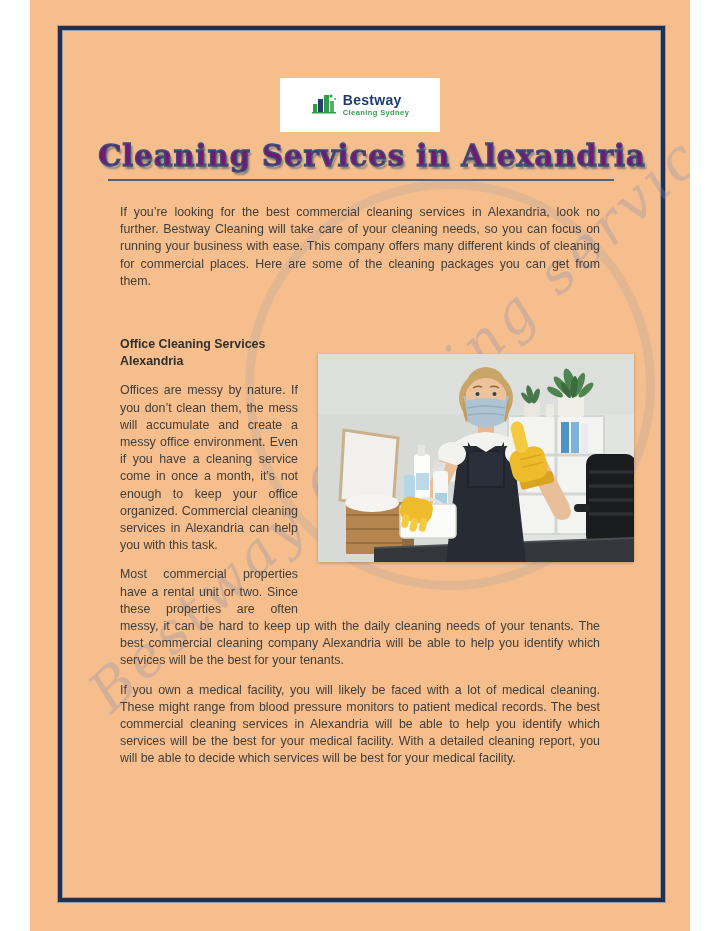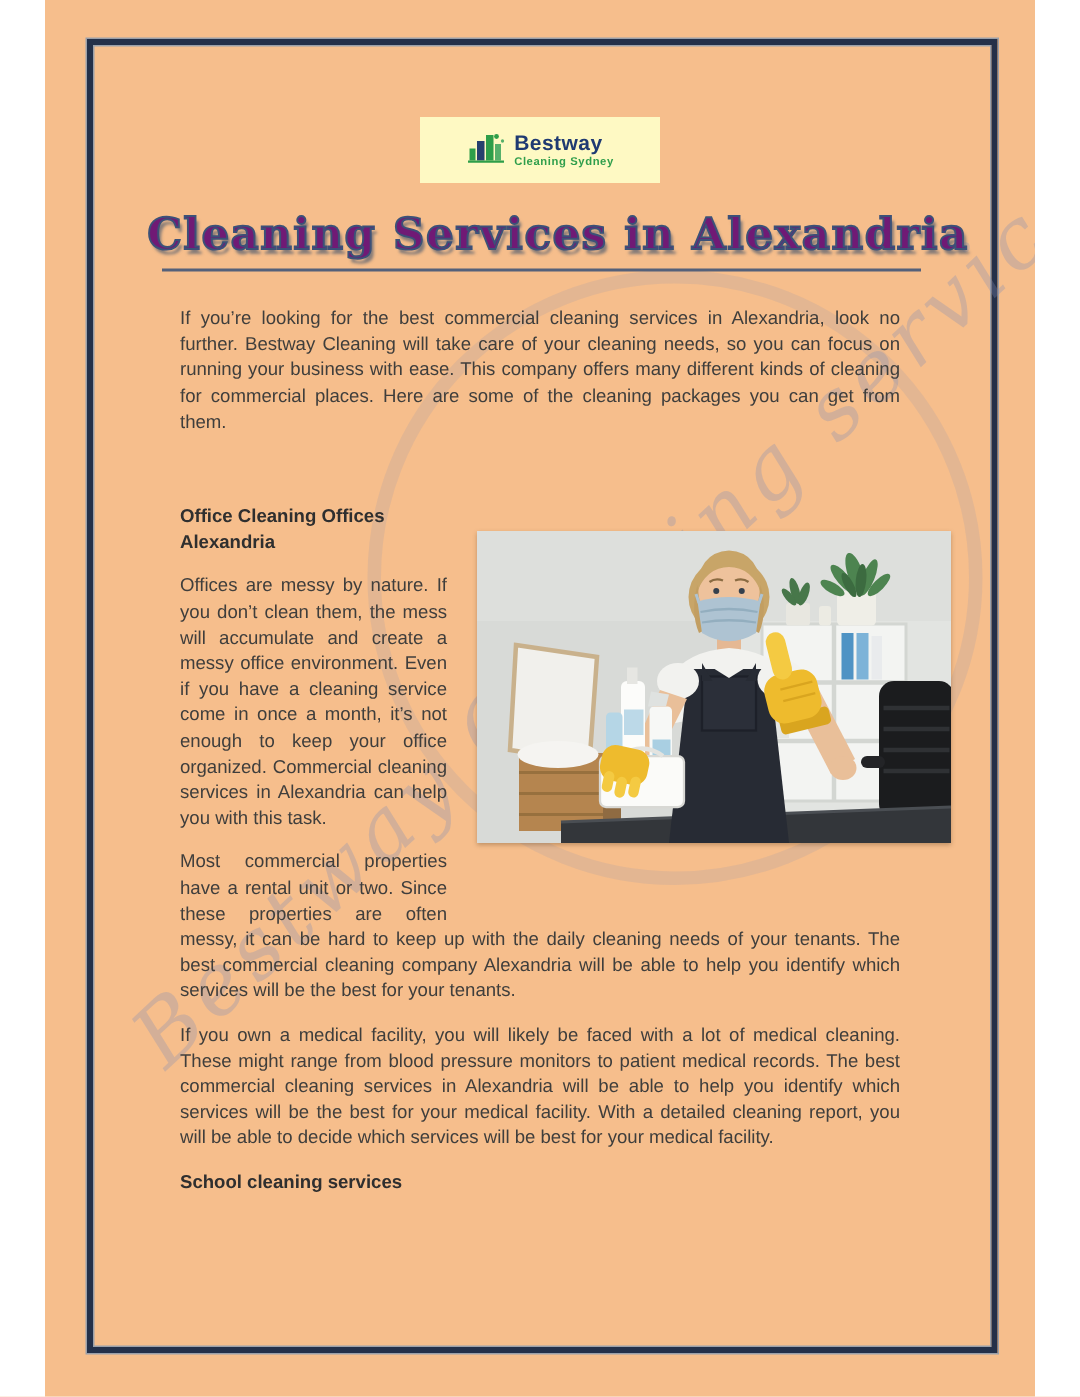--- a/index.html
+++ b/index.html
@@ -25,22 +25,22 @@
     font-family:"DejaVu Serif", serif; font-style:italic;
     font-size:56px; letter-spacing:5px; white-space:nowrap;
     color:rgba(128,142,182,0.30); z-index:1;
   }
   .watermark-circle {
     position:absolute; left:215px; top:180px; width:410px; height:410px;
     border:9px solid rgba(128,142,182,0.16); border-radius:50%; z-index:1;
   }
 
   .logo-box {
-    position:absolute; left:250px; top:78px; width:160px; height:44px;
-    background:#fef9c3; z-index:3;
+    position:absolute; left:250px; top:78px; width:160px; height:54px;
+    background:#ffffff; z-index:3;
     display:flex; align-items:center; justify-content:center; gap:6px;
   }
   .logo-words { display:flex; flex-direction:column; line-height:1; }
   .logo-brand { font-size:14px; font-weight:bold; color:#1f3a72; letter-spacing:0.3px; }
   .logo-tagline { font-size:7.5px; color:#2f9e4c; font-weight:bold; margin-top:2px; letter-spacing:0.4px; }
 
   .doc-title {
     position:absolute; left:0; top:139px; width:684px; text-align:center; z-index:3;
     font-family:"DejaVu Serif", serif; font-weight:bold; font-size:29px;
     color:#701a75; -webkit-text-stroke:1.3px #3c5178; letter-spacing:1px;
@@ -224,23 +224,22 @@
 
         <g transform="rotate(12 98 158)">
           <rect x="82" y="144" width="32" height="24" rx="9" fill="#eebb2d"></rect>
           <rect x="86" y="162" width="7" height="14" rx="3.5" fill="#f4ca42"></rect>
           <rect x="95" y="164" width="7" height="14" rx="3.5" fill="#f4ca42"></rect>
           <rect x="104" y="162" width="7" height="14" rx="3.5" fill="#f4ca42"></rect>
         </g>
       </svg>
     </div>
 
-    <p class="sec-heading h-office">Office Cleaning Offices Alexandria</p>
+    <p class="sec-heading h-office">Office Cleaning Services Alexandria</p>
     <p class="body-office">Offices are messy by nature. If you don’t clean them, the mess will accumulate and create a messy office environment. Even if you have a cleaning service come in once a month, it’s not enough to keep your office organized. Commercial cleaning services in Alexandria can help you with this task.</p>
 
     <p class="body-strata">Most commercial properties have a rental unit or two. Since these properties are often messy, it can be hard to keep up with the daily cleaning needs of your tenants. The best commercial cleaning company Alexandria will be able to help you identify which services will be the best for your tenants.</p>
 
     <p class="body-medical">If you own a medical facility, you will likely be faced with a lot of medical cleaning. These might range from blood pressure monitors to patient medical records. The best commercial cleaning services in Alexandria will be able to help you identify which services will be the best for your medical facility. With a detailed cleaning report, you will be able to decide which services will be best for your medical facility.</p>
 
-    <p class="sec-heading h-school">School cleaning services</p>
 
   </div>
 </div>
 
 </body></html>

